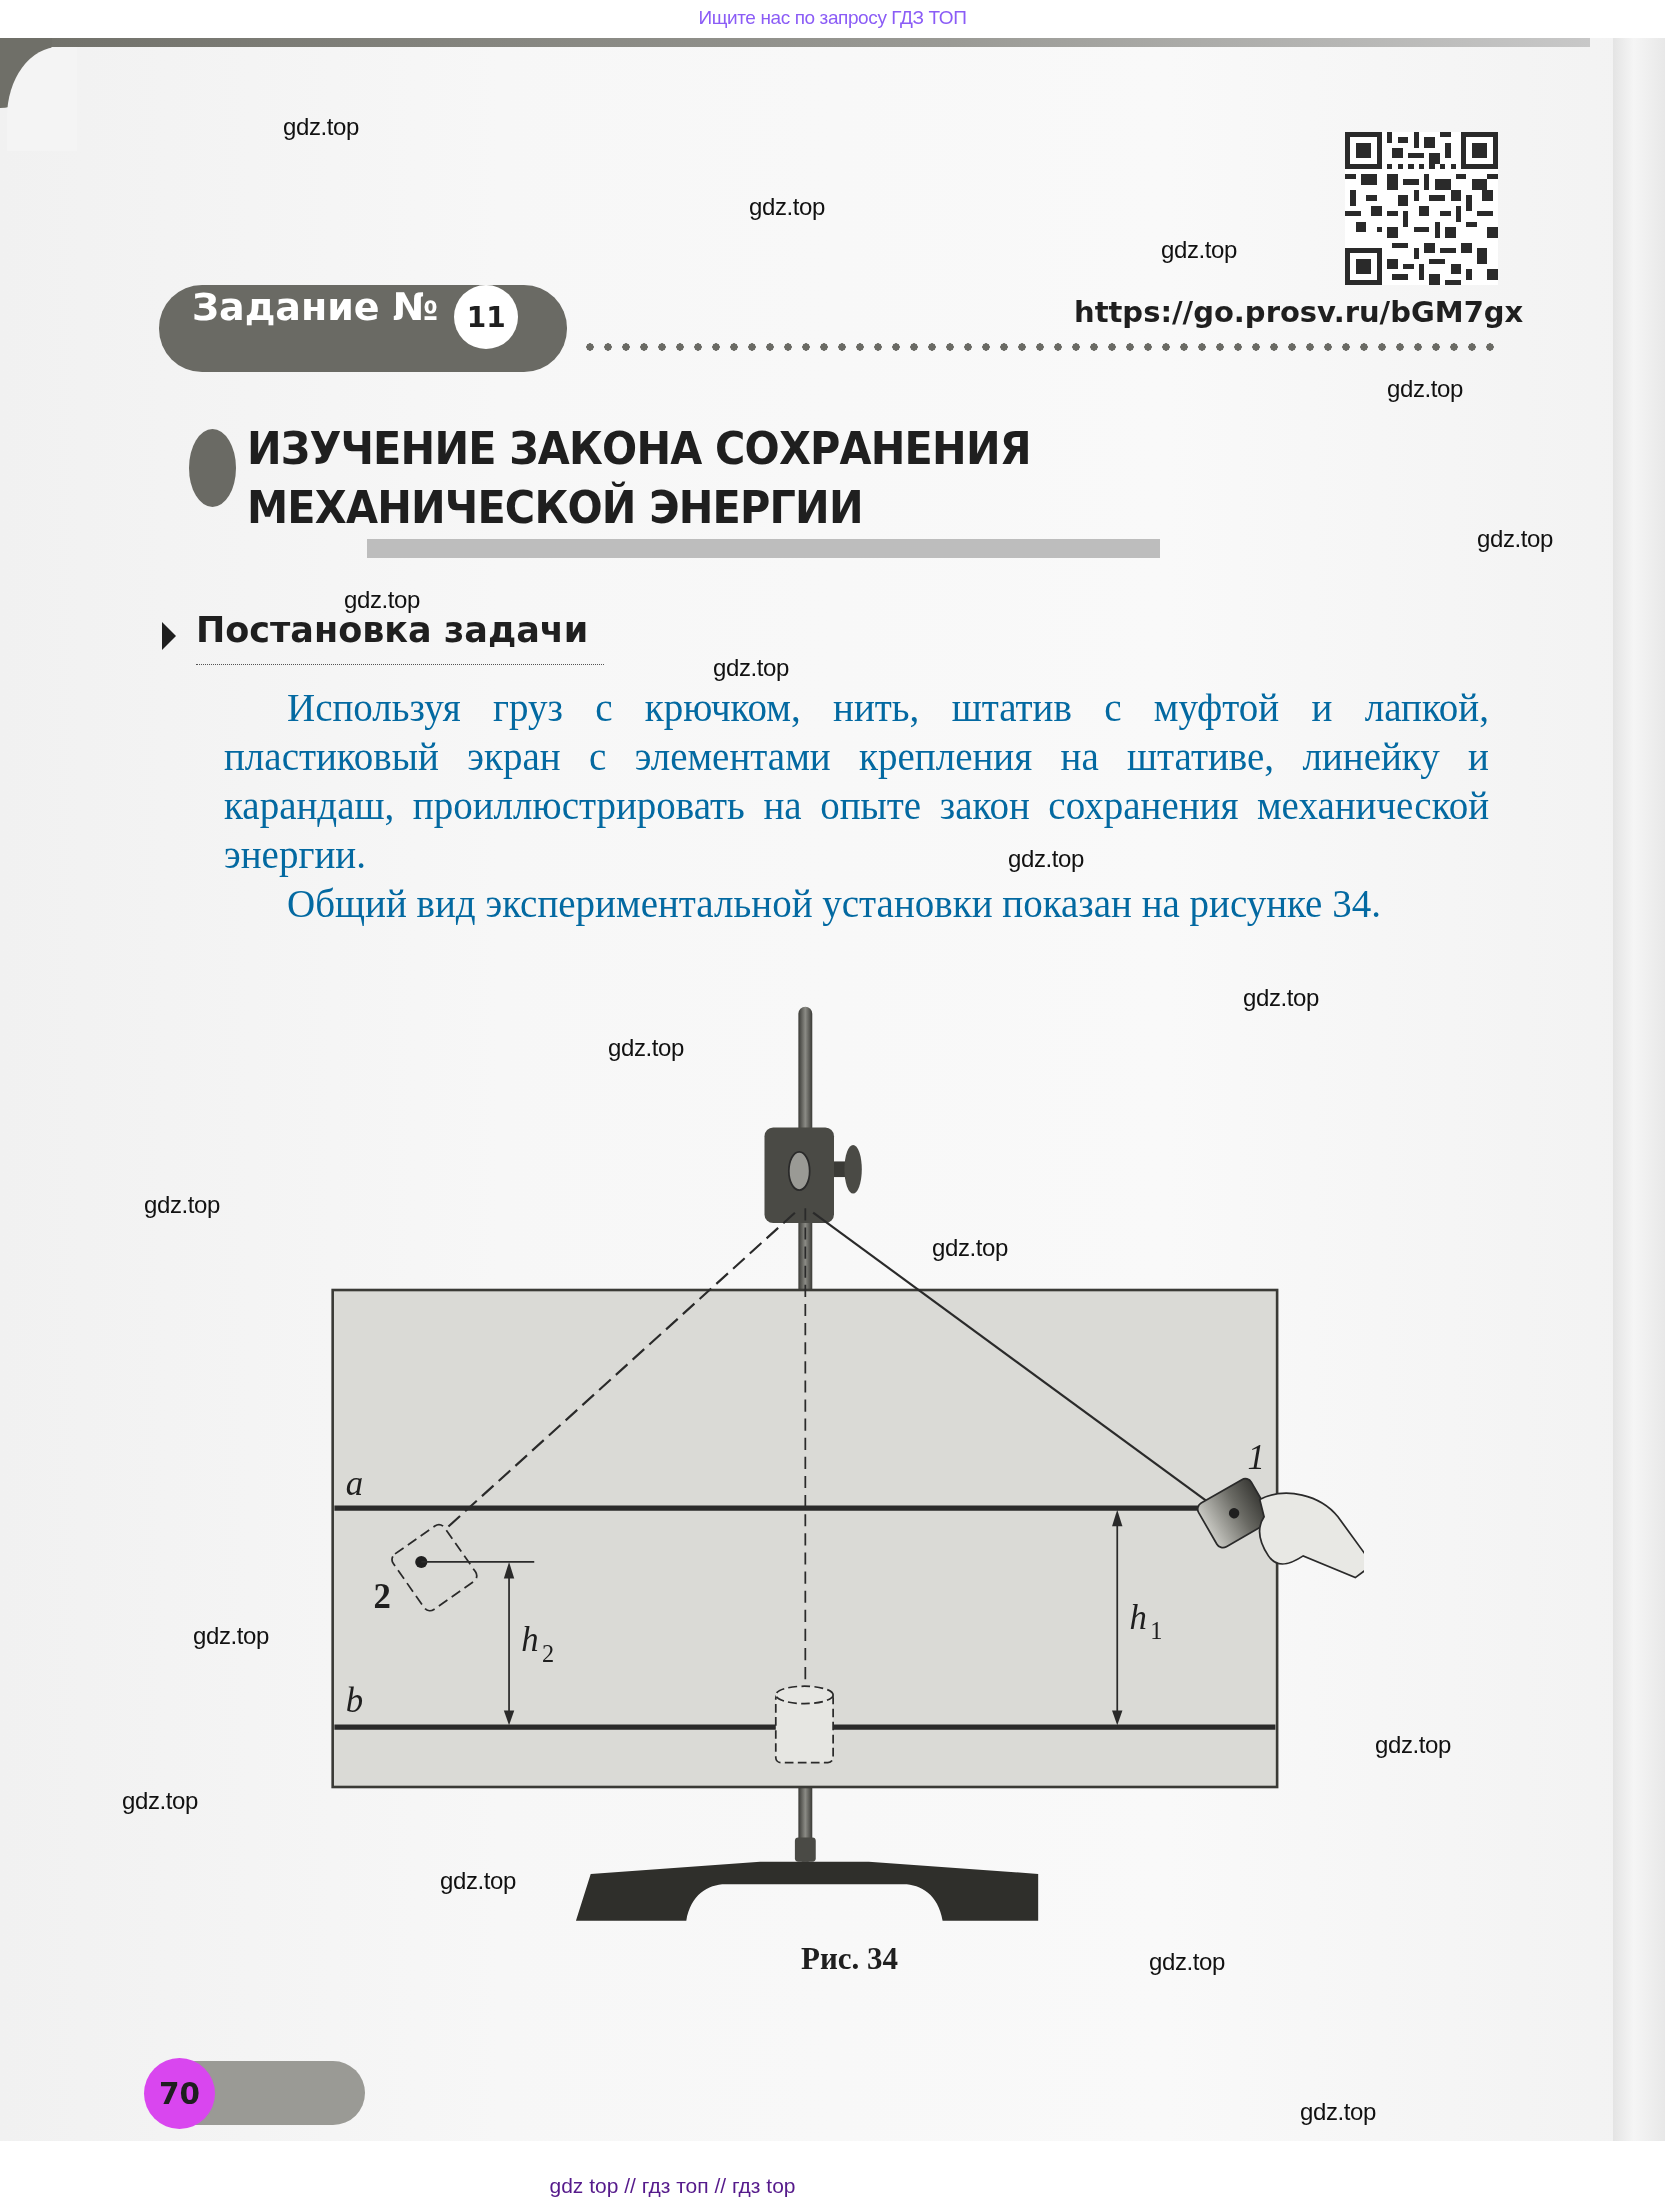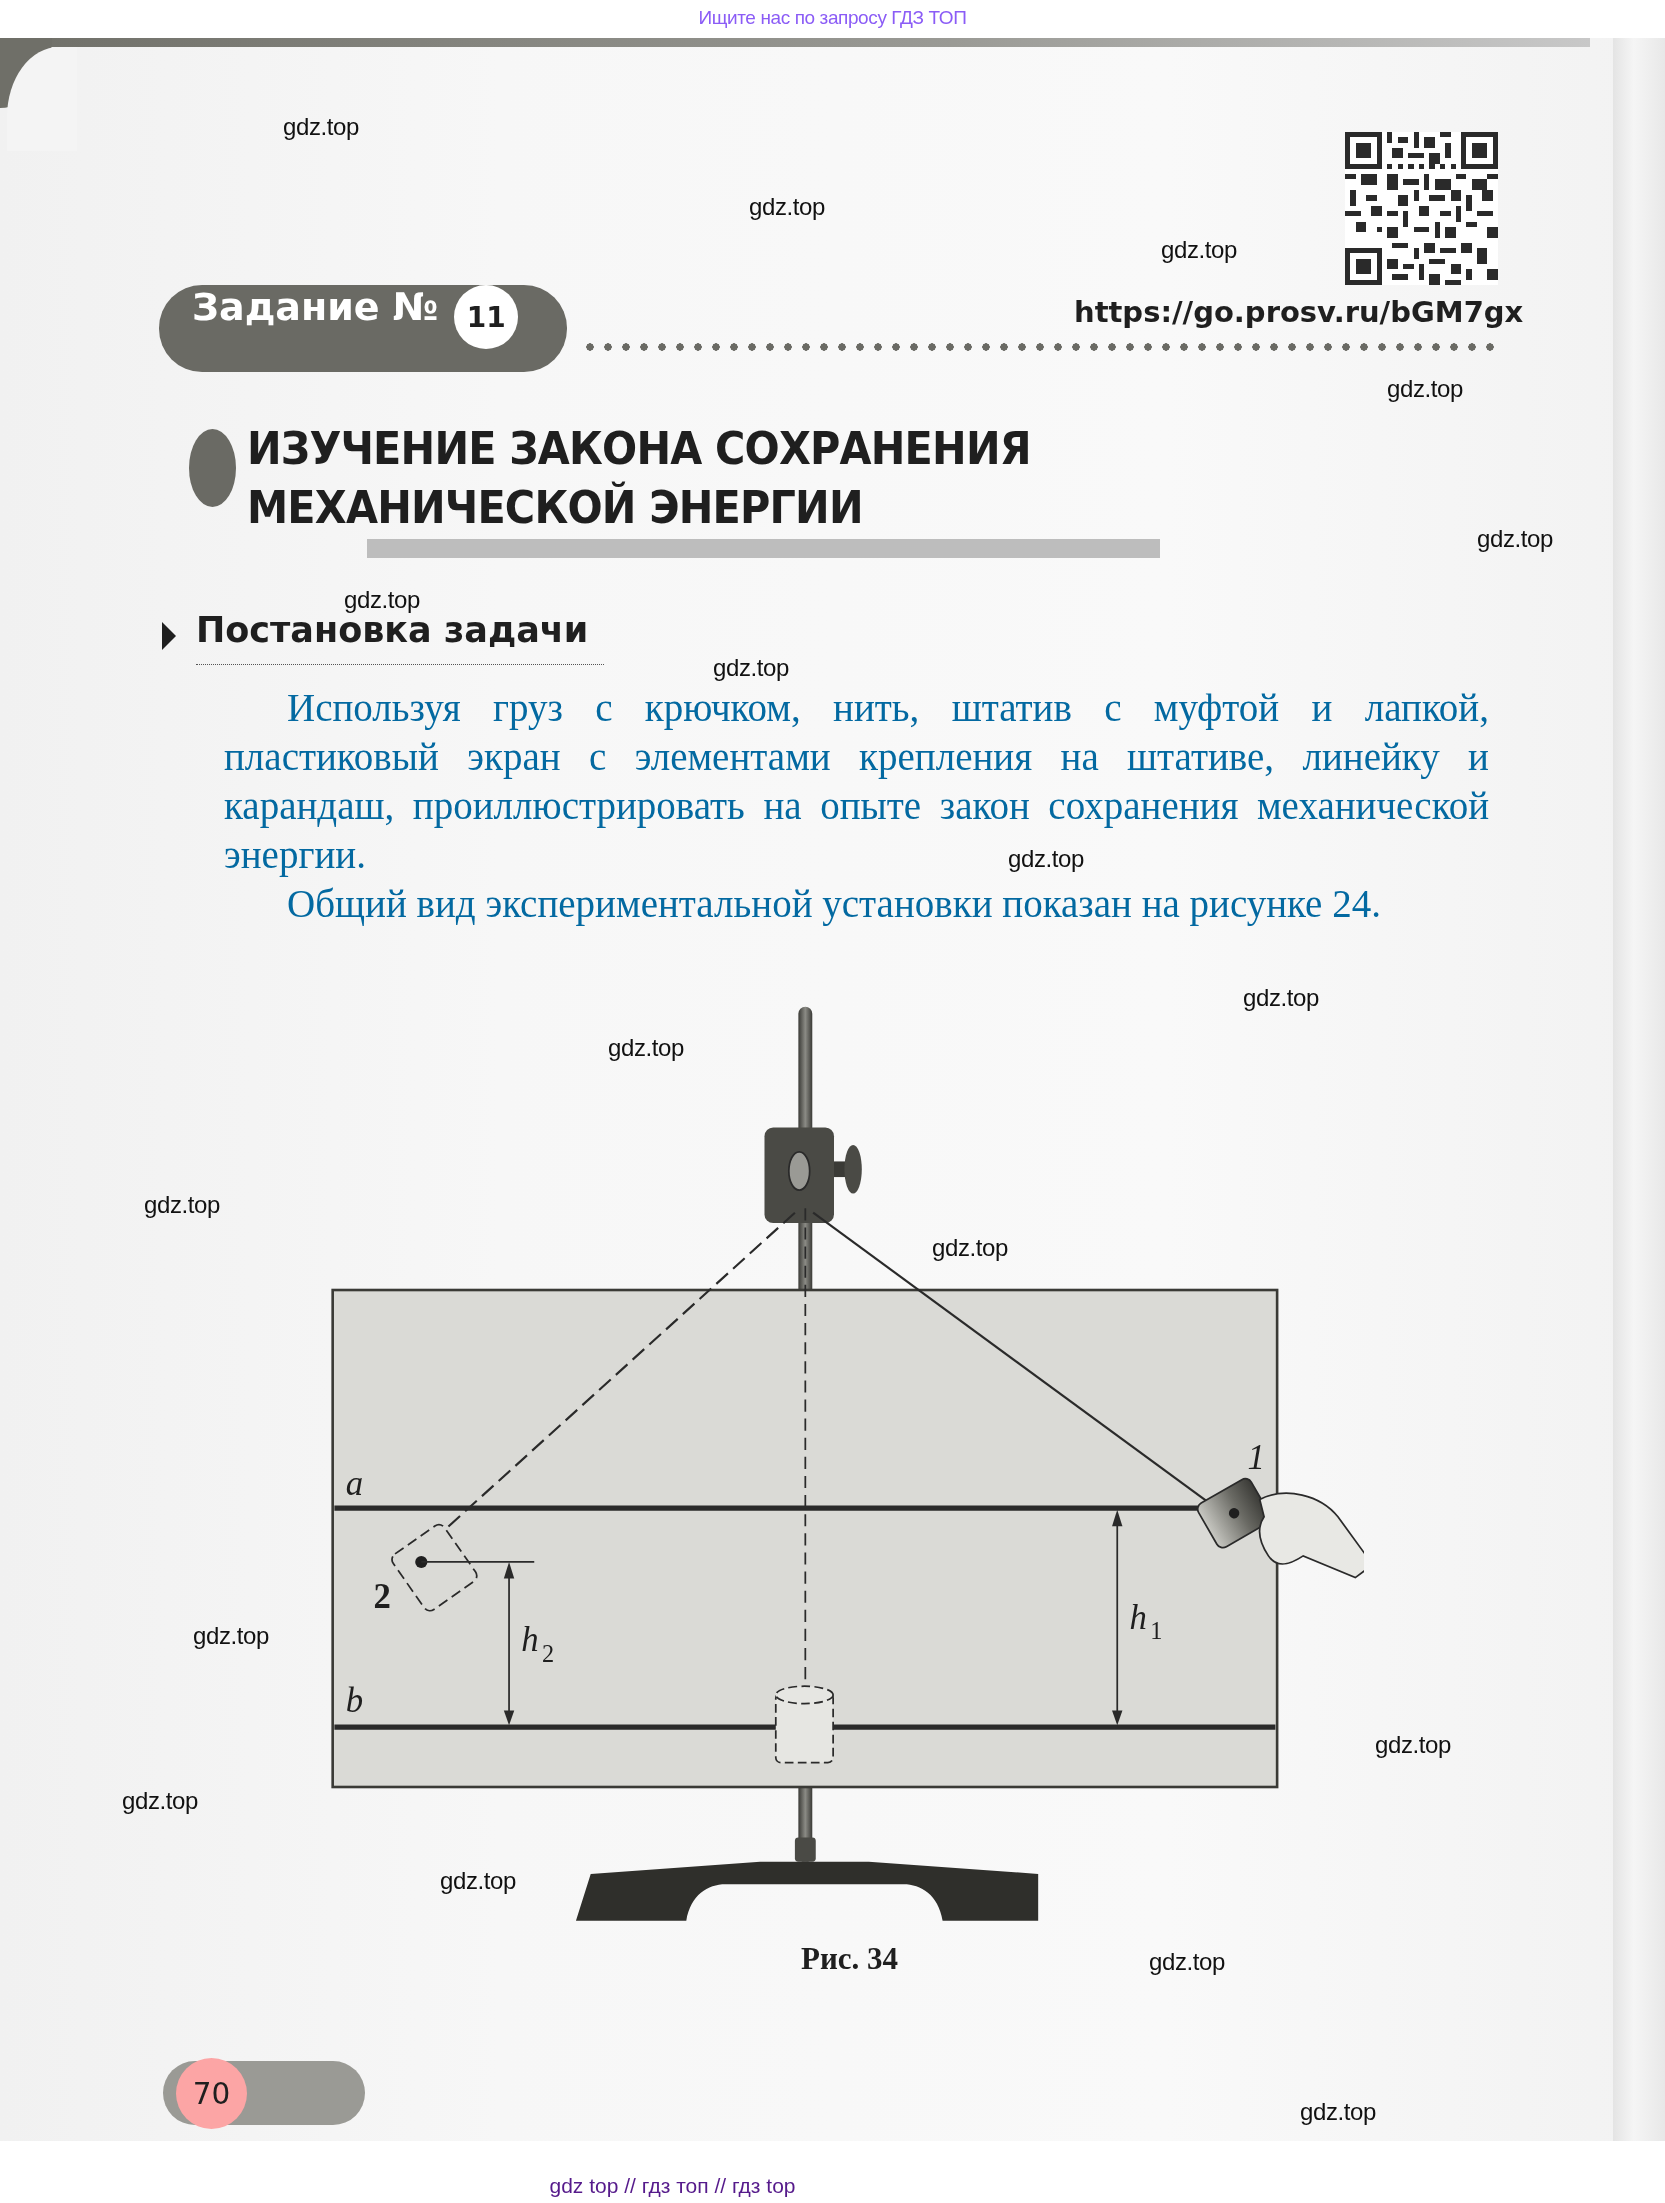--- a/index.html
+++ b/index.html
@@ -103,24 +103,24 @@
   .figure { position: absolute; left: 304px; top: 991px; width: 1060px; height: 956px; }
   .fig-caption {
     position: absolute; left: 801px; top: 1941px;
     font-family: "Liberation Serif", serif; font-weight: bold; font-size: 31px; color: #1f1f1f;
   }
   .page-num-pill {
     position: absolute; left: 163px; top: 2061px; width: 202px; height: 64px;
     background: #9a9a95; border-radius: 32px;
   }
   .page-num-circle {
-    position: absolute; left: 176px; top: 2058px; width: 71px; height: 71px;
-    border-radius: 50%; background: #fca5a5;
+    position: absolute; left: 144px; top: 2058px; width: 71px; height: 71px;
+    border-radius: 50%; background: #d946ef;
     display: flex; align-items: center; justify-content: center;
-    font-family: "DejaVu Sans", sans-serif; font-weight: normal; font-size: 29.5px; color: #1f1f1f;
+    font-family: "DejaVu Sans", sans-serif; font-weight: bold; font-size: 29.5px; color: #1f1f1f;
   }
   .bottom-banner {
     position: absolute; left: 0; top: 2167px; width: 1345px; height: 37px;
     background: #fff; text-align: center;
     font-family: "Liberation Sans", sans-serif; font-size: 21px; color: #551a8b;
     line-height: 37px;
   }
 </style>
 </head>
 <body>
@@ -226,21 +226,21 @@
   <div>ИЗУЧЕНИЕ ЗАКОНА СОХРАНЕНИЯ</div>
   <div>МЕХАНИЧЕСКОЙ ЭНЕРГИИ</div>
 </div>
 <div class="title-bar" style="left:367px; top:539px; width:793px;"></div>
 
 <div class="section-arrow"></div>
 <div class="section-head">Постановка задачи</div>
 <div class="section-underline"></div>
 
 <div class="para para-indent" style="top:683px;">Используя груз с крючком, нить, штатив с муфтой и лапкой, пластиковый экран с элементами крепления на штативе, линейку и карандаш, проиллюстрировать на опыте закон сохранения механической энергии.</div>
-<div class="para para-indent" style="top:879px;">Общий вид экспериментальной установки показан на рисунке 24.</div>
+<div class="para para-indent" style="top:879px;">Общий вид экспериментальной установки показан на рисунке 34.</div>
 
 <div id="watermarks">
     <div class="watermark" style="left: 283px; top: 113px;">gdz.top</div>
     <div class="watermark" style="left: 749px; top: 193px;">gdz.top</div>
     <div class="watermark" style="left: 1161px; top: 236px;">gdz.top</div>
     <div class="watermark" style="left: 1387px; top: 375px;">gdz.top</div>
     <div class="watermark" style="left: 1477px; top: 525px;">gdz.top</div>
     <div class="watermark" style="left: 344px; top: 586px;">gdz.top</div>
     <div class="watermark" style="left: 713px; top: 654px;">gdz.top</div>
     <div class="watermark" style="left: 1008px; top: 845px;">gdz.top</div>

